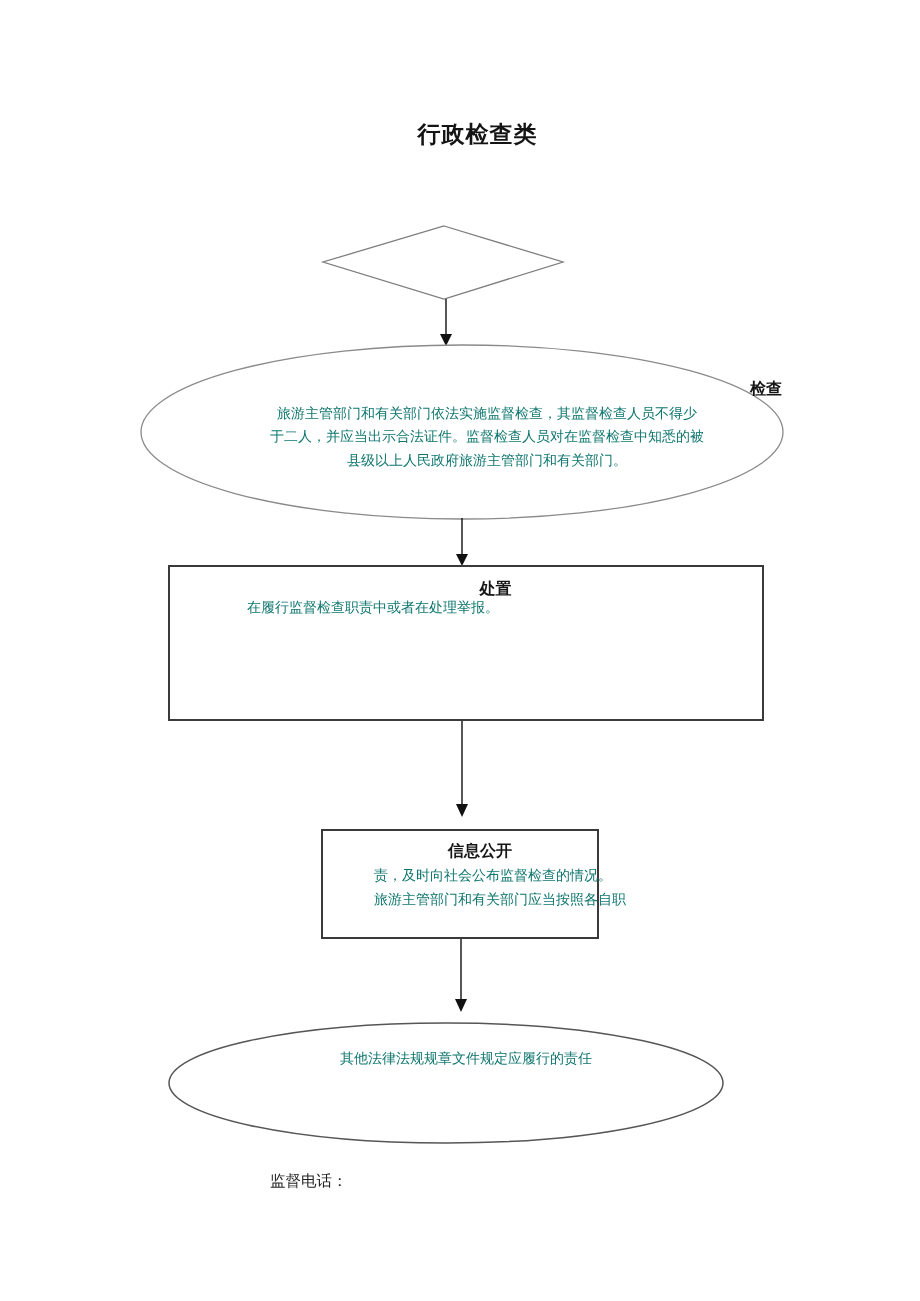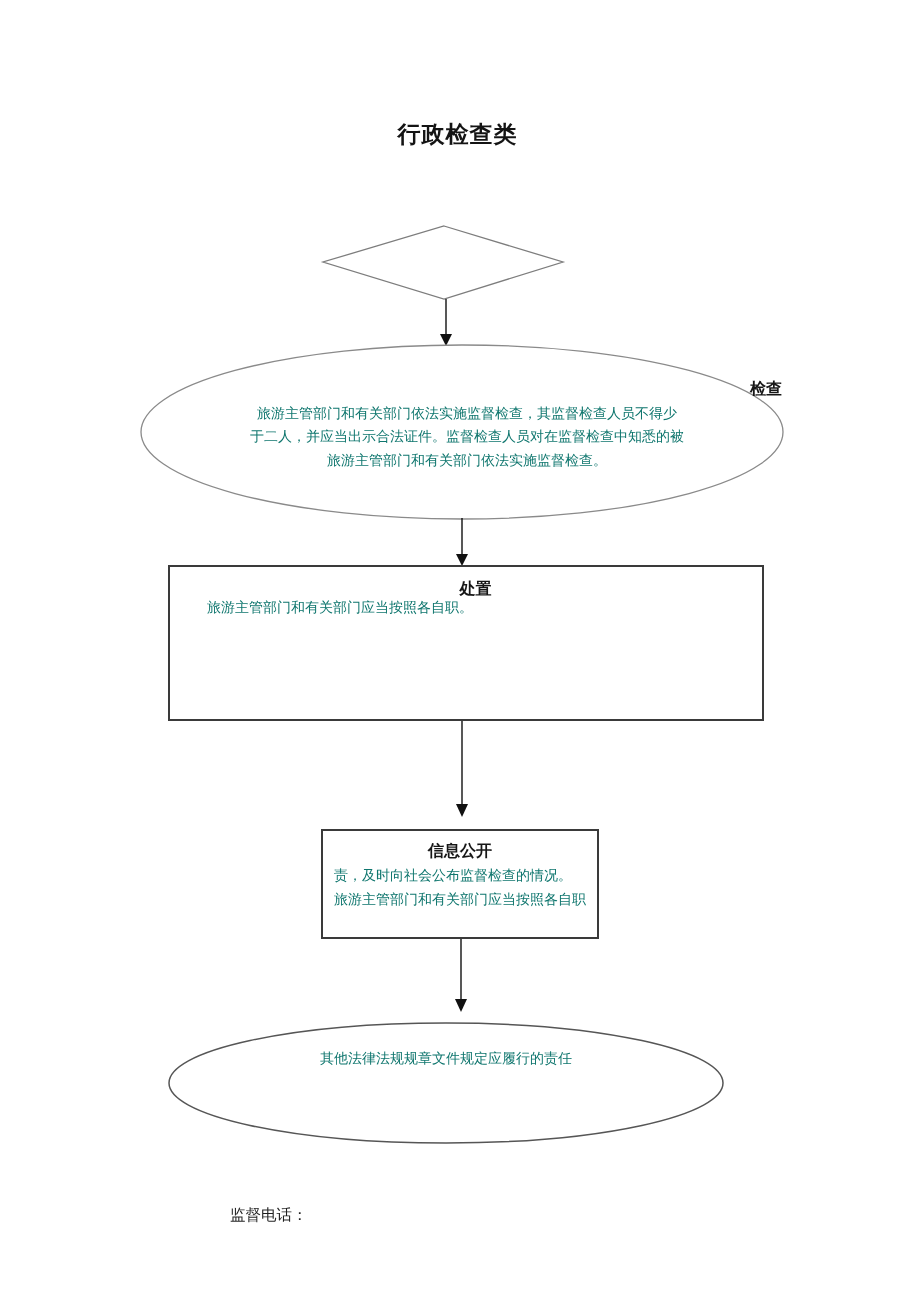--- a/index.html
+++ b/index.html
@@ -6,21 +6,21 @@
   html, body { background: #ffffff; }
   .page {
     position: relative;
     width: 920px;
     height: 1301px;
     background: #ffffff;
     color: #1c1c1c;
     font-family: "Liberation Serif", serif;
     overflow: hidden;
   }
-  .abs { position: absolute; }
+  .abs { position: absolute; padding-left: 40px; }
   .doc-title {
     font-family: "Liberation Sans", sans-serif;
     font-weight: 700;
     font-size: 23px;
     letter-spacing: 1px;
     text-align: center;
     white-space: nowrap;
     color: #141414;
   }
   .node-title {
@@ -82,31 +82,31 @@
     <ellipse cx="446" cy="1083" rx="277" ry="60" fill="#ffffff" stroke="#565656" stroke-width="1.5"></ellipse>
   </svg>
 
   <div class="abs doc-title" style="top:119px; left:0; width:915px;">行政检查类</div>
 
 
   <div class="abs node-title" style="top:379px; left:142px; width:640px;text-align:right;">检查</div>
   <div class="abs body-text center-block lh-insp" style="top:402px; left:157px; width:620px;">
     <div class="ln">旅游主管部门和有关部门依法实施监督检查，其监督检查人员不得少</div>
     <div class="ln">于二人，并应当出示合法证件。监督检查人员对在监督检查中知悉的被</div>
-    <div class="ln">旅游主管部门和有关部门依法实施监督检查。</div>
+    <div class="ln">县级以上人民政府旅游主管部门和有关部门。</div>
   </div>
 
   <div class="abs node-title" style="top:579px; left:169px; width:613px;">处置</div>
   <div class="abs body-text left-block lh-disp indent-first" style="top:596px; left:172px; width:588px;">
-    <div class="ln">旅游主管部门和有关部门应当按照各自职。</div>
+    <div class="ln">在履行监督检查职责中或者在处理举报。</div>
   </div>
 
   <div class="abs node-title" style="top:841px; left:322px; width:276px;">信息公开</div>
   <div class="abs body-text left-block lh-info" style="top:864px; left:334px; width:260px;">
     <div class="ln">责，及时向社会公布监督检查的情况。</div>
     <div class="ln">旅游主管部门和有关部门应当按照各自职</div>
   </div>
 
   <div class="abs body-text center-block" style="top:1050px; left:169px; width:554px;">其他法律法规规章文件规定应履行的责任</div>
 
-  <div class="abs footer-line" style="top:1204px; left:230px;">监督电话：</div>
+  <div class="abs footer-line" style="top:1170px; left:230px;">监督电话：</div>
 
 </div>
 
 </body></html>

